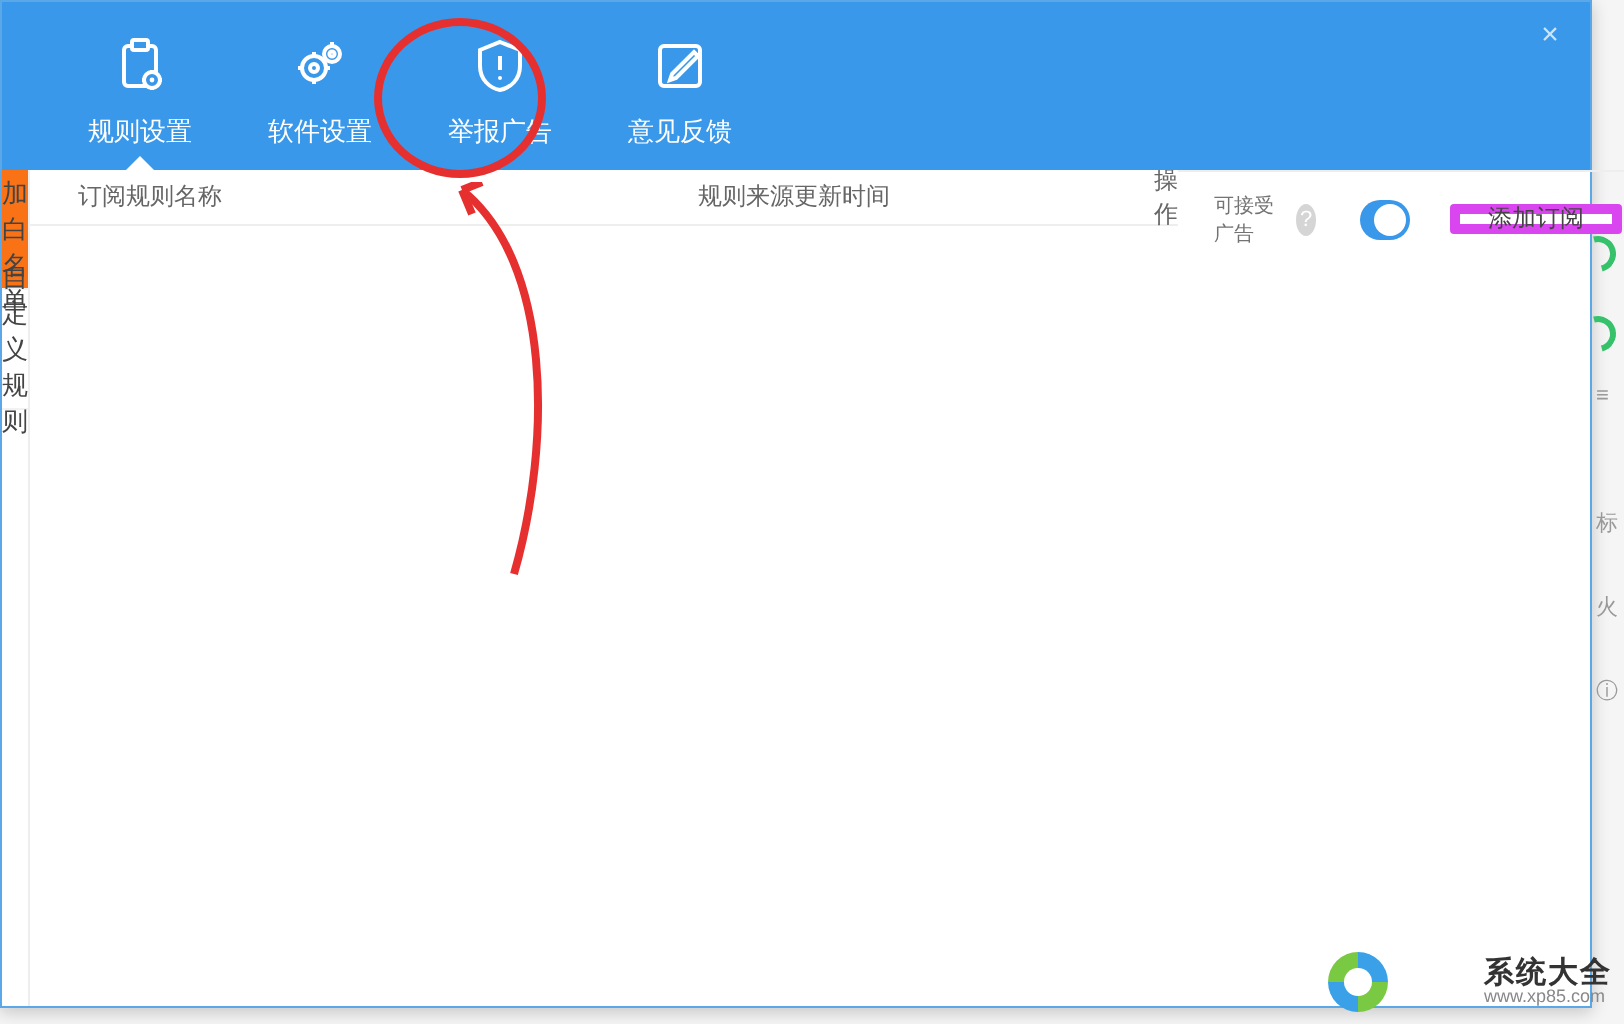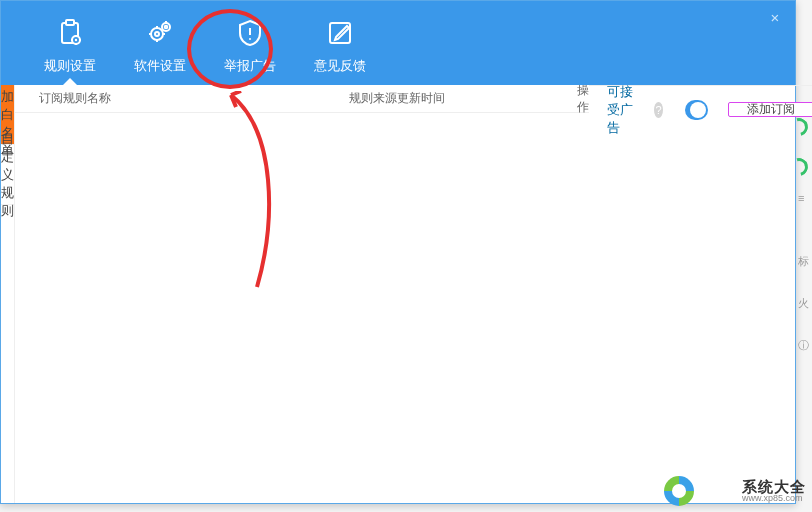--- a/index.html
+++ b/index.html
@@ -47,36 +47,36 @@
   .th { flex: 0 0 auto; }
   .th.name { width: 180px; }
   .th.source { width: 178px; text-align: right; }
   .th.time { width: 180px; }
   .th.op { flex: 1; }
   .tbody { flex: 1; }
   .footer {
     height: 48px; border-top: 1px solid #eee; display: flex; align-items: center;
     padding: 0 18px; gap: 10px;
   }
-  .accept-label { color: #0369a1; font-size: 13px; cursor: pointer; }
+  .accept-label { color: #737373; font-size: 10px; cursor: pointer; }
   .help-icon {
     width: 16px; height: 16px; border-radius: 50%; background: #d5d5d5; color: #fff;
     font-size: 11px; display: flex; align-items: center; justify-content: center;
   }
   .toggle {
     width: 40px; height: 20px; border-radius: 10px; background: #3a98ea;
     position: relative; cursor: pointer; margin-left: 12px;
   }
   .toggle .knob {
     position: absolute; top: 2px; right: 2px; width: 16px; height: 16px;
     border-radius: 50%; background: #fff;
   }
   .footer-spacer { flex: 1; }
   .btn {
-    min-width: 86px; height: 15px; border: 1px solid #d946ef; background: #fff;
+    min-width: 86px; height: 15px; border: 5px solid #d946ef; background: #fff;
     font-size: 12px; color: #444; border-radius: 2px; cursor: pointer;
     display: flex; align-items: center; justify-content: center; padding: 0 14px;
   }
   .btn + .btn { margin-left: 10px; }
 
   
   .anno-circle {
     position: absolute; left: 186px; top: 8px; width: 86px; height: 80px;
     border: 4px solid #e63030; border-radius: 50%; pointer-events: none;
   }

